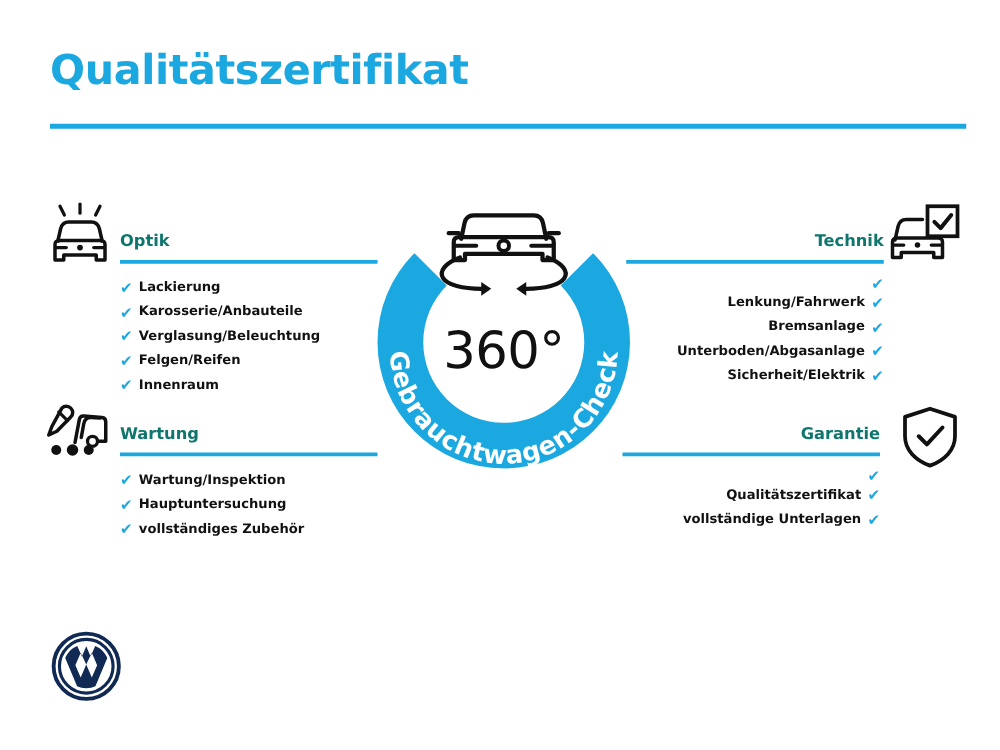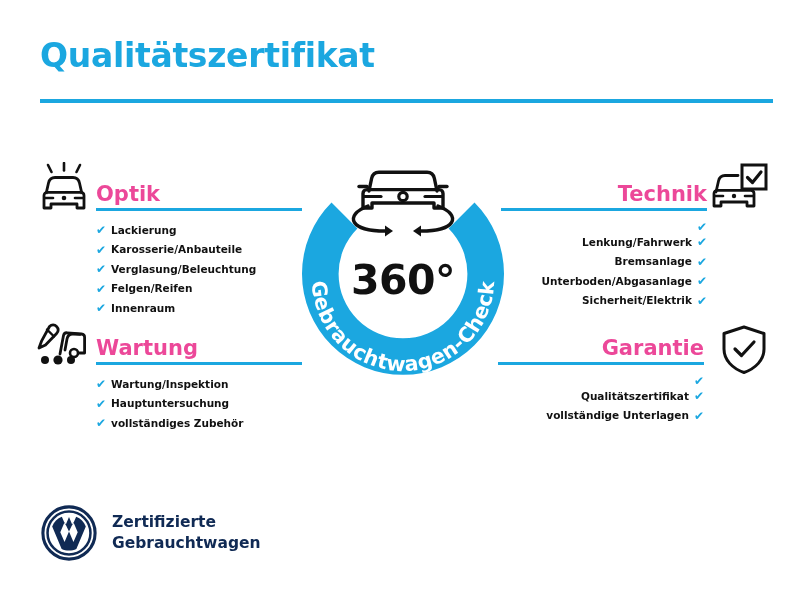--- a/index.html
+++ b/index.html
@@ -39,23 +39,23 @@
   
   .section {
     position: absolute;
   }
   .sec-optik    { left: 96px;  top: 184px; width: 206px; }
   .sec-wartung  { left: 96px;  top: 338px; width: 206px; }
   .sec-technik  { left: 501px; top: 184px; width: 206px; }
   .sec-garantie { left: 498px; top: 338px; width: 206px; }
 
   .sec-head {
-    font-size: 21px;
-    font-weight: bold;
-    color: #ec4899;
+    font-size: 13px;
+    font-weight: bold;
+    color: #0f766e;
     line-height: 20px;
     white-space: nowrap;
   }
   .sec-rule {
     height: 2.5px;
     background: #1BA7E0;
     margin-top: 4px;
     width: 100%;
   }
   .sec-list {
@@ -109,21 +109,21 @@
     width: 230px;
     height: 225px;
   }
   #badge-360 {
     position: absolute;
     left: 0;
     top: 106px;
     width: 230px;
     text-align: center;
     font-size: 41px;
-    font-weight: bold;
+    font-weight: normal;
     color: #111111;
     letter-spacing: -0.5px;
   }
 
   
   #vw-block {
     position: absolute;
     left: 40px;
     top: 504px;
     display: flex;
@@ -314,17 +314,13 @@
 
 <div id="vw-block">
   <svg id="vw-mark" viewBox="0 0 60 60">
     <circle cx="30" cy="30" r="27" fill="none" stroke="#102A54" stroke-width="3.2"></circle>
     <circle cx="30" cy="30" r="22.2" fill="none" stroke="#102A54" stroke-width="2.6"></circle>
     <path d="M30 13.5 L26.4 22 L22.6 13.2 C18 15 14.4 18.6 12.6 23.2 L22.4 46.6 C24.6 47.6 27.2 48.2 30 48.2
              C32.8 48.2 35.4 47.6 37.6 46.6 L47.4 23.2 C45.6 18.6 42 15 37.4 13.2 L33.6 22 Z
              M30 28.5 L34.6 39.4 L39 29.2 L34.6 18.8 Z
              M30 28.5 L25.4 39.4 L21 29.2 L25.4 18.8 Z" fill="#102A54" fill-rule="evenodd"></path>
   </svg>
-  <div id="vw-text">
-    <div>Zertifizierte</div>
-    <div>Gebrauchtwagen</div>
-  </div>
 </div>
 
 </body></html>

